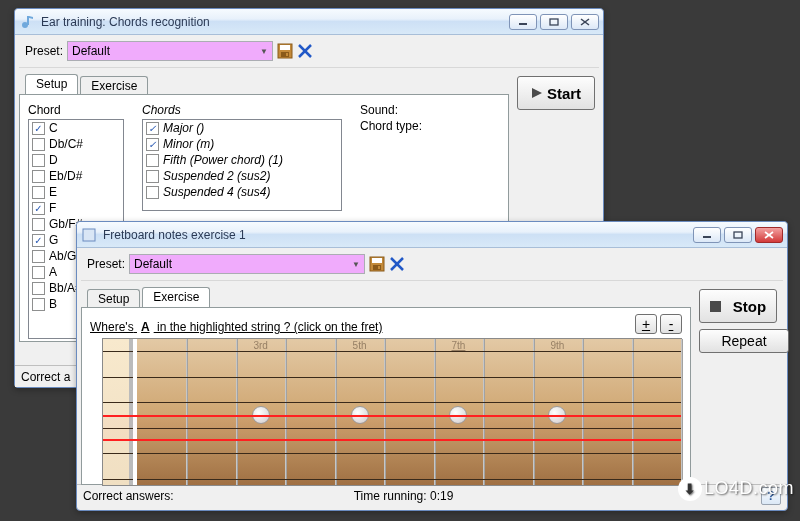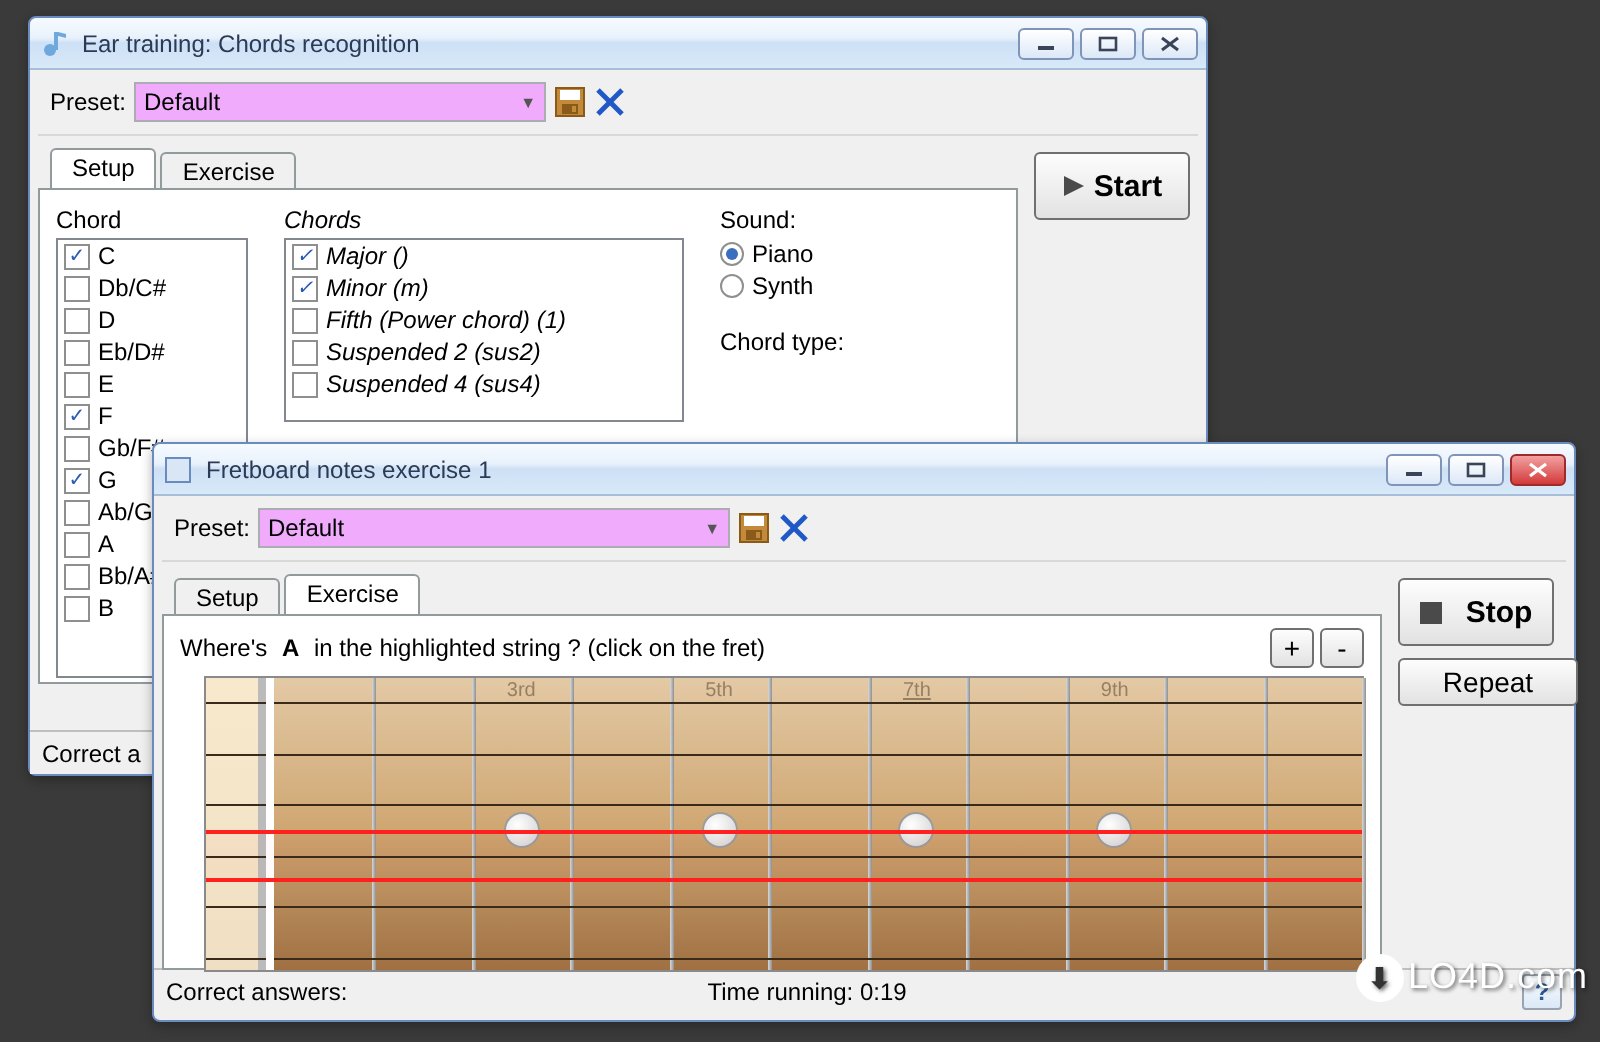--- a/index.html
+++ b/index.html
@@ -382,30 +382,20 @@
                   <span>Suspended 2 (sus2)</span>
                 </div>
                 <div class="checkrow">
                   <span class="chkbox"></span>
                   <span>Suspended 4 (sus4)</span>
                 </div>
               </div>
           </div>
           <div style="flex:1;">
             <div class="group-label">Sound:</div>
-            <div id="sound-options" style="margin:3px 0 14px 0;">
-                <div style="display: flex; align-items: center; margin: 2px 0px;">
-                  <span class="radio checked"></span>
-                  <span>Piano</span>
-                </div>
-                <div style="display: flex; align-items: center; margin: 2px 0px;">
-                  <span class="radio"></span>
-                  <span>Synth</span>
-                </div>
-              </div>
             <div class="group-label">Chord type:</div>
           </div>
         </div>
       </div>
       <div style="width:90px; padding:4px 4px 0 8px;">
         <div class="btn big-btn">
           <svg width="12" height="12">
               <polygon points="1,1 11,6 1,11" fill="#4a4a4a"></polygon>
             </svg>
           <span>Start</span>
@@ -468,21 +458,21 @@
       </span>
     </div>
 
     <div style="display:flex; align-items:flex-start;">
       <div style="flex:1;">
         <div class="tabstrip">
           <div class="tab">Setup</div>
           <div class="tab active">Exercise</div>
         </div>
         <div class="tabcontent" style="height:178px; padding:6px 8px;">
-          <div style="display:flex; align-items:center;">
+          <div style="display:flex; align-items:flex-end;text-decoration:underline;">
             <div style="flex:1;">
               <span>Where's</span>
               <b style="margin:0 4px;">A</b>
               <span>in the highlighted string ? (click on the fret)</span>
             </div>
             <div class="btn tiny-btn" style="margin-right:3px;">+</div>
             <div class="btn tiny-btn">-</div>
           </div>
           <div class="fretboard-wrap">
             <div class="fretboard" id="fretboard">

